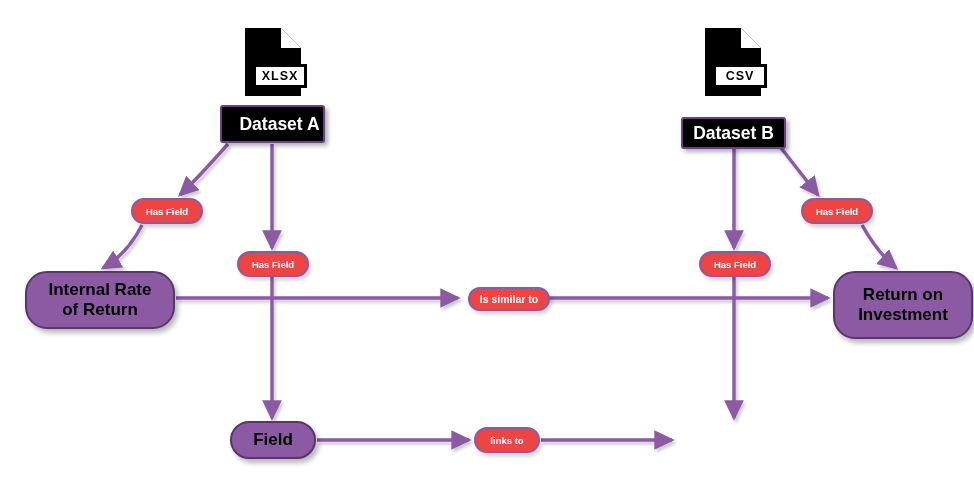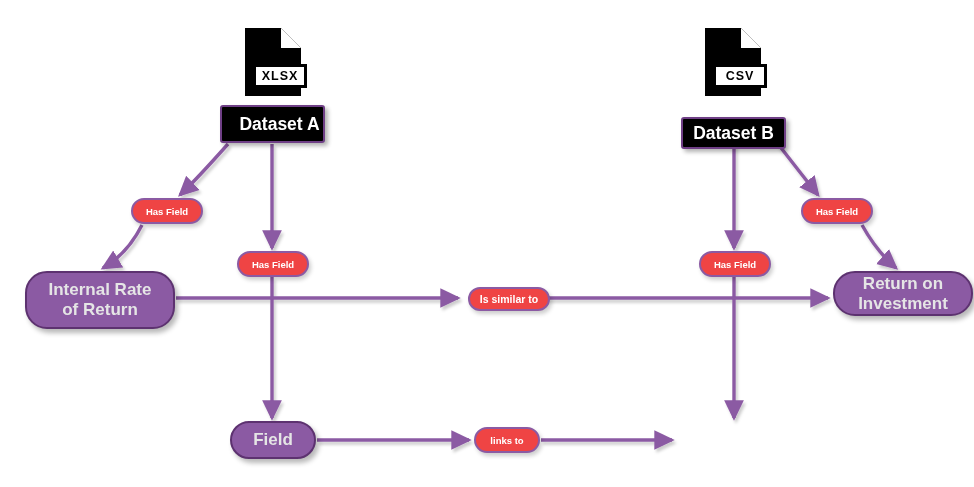--- a/index.html
+++ b/index.html
@@ -84,21 +84,21 @@
     white-space: nowrap;
   }
 
   
   .field-node {
     position: absolute;
     background: #8b5aa3;
     border: 2.5px solid #5d3270;
     border-radius: 22px;
     box-sizing: border-box;
-    color: #e5e5e5;
+    color: #000000;
     font-size: 17px;
     font-weight: bold;
     line-height: 1.15;
     text-align: center;
     display: flex;
     align-items: center;
     justify-content: center;
     box-shadow: 3px 4px 5px rgba(0,0,0,0.28);
     padding: 0 8px;
   }
@@ -182,21 +182,21 @@
 
   <div class="ds-node" style="left:681px; top:117px; width:105px; height:32px;">
     <span>Dataset B</span>
   </div>
 
   <div class="field-node" style="left:25px; top:271px; width:150px; height:58px;">
     <span style="white-space:pre-line;">Internal Rate
 of Return</span>
   </div>
 
-  <div class="field-node" style="left:833px; top:271px; width:140px; height:45px;">
+  <div class="field-node" style="left:833px; top:271px; width:140px; height:68px;">
     <span style="white-space:pre-line;">Return on
 Investment</span>
   </div>
 
   <div class="field-node" style="left:230px; top:421px; width:86px; height:38px;">
     <span>Field</span>
   </div>
 
 
   <div class="pill small" style="left:131px; top:198px; width:72px; height:26px;">

